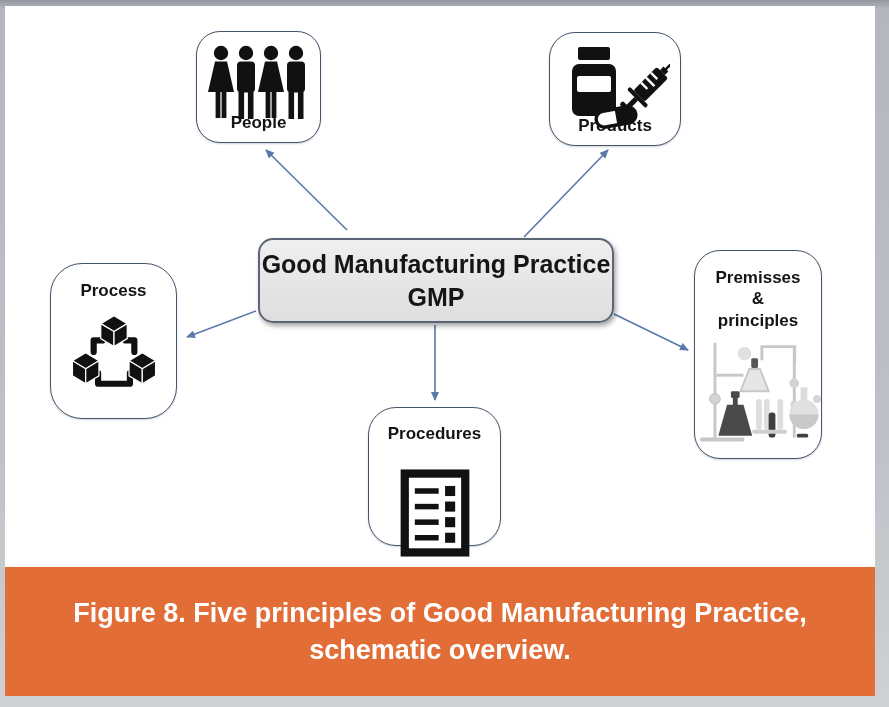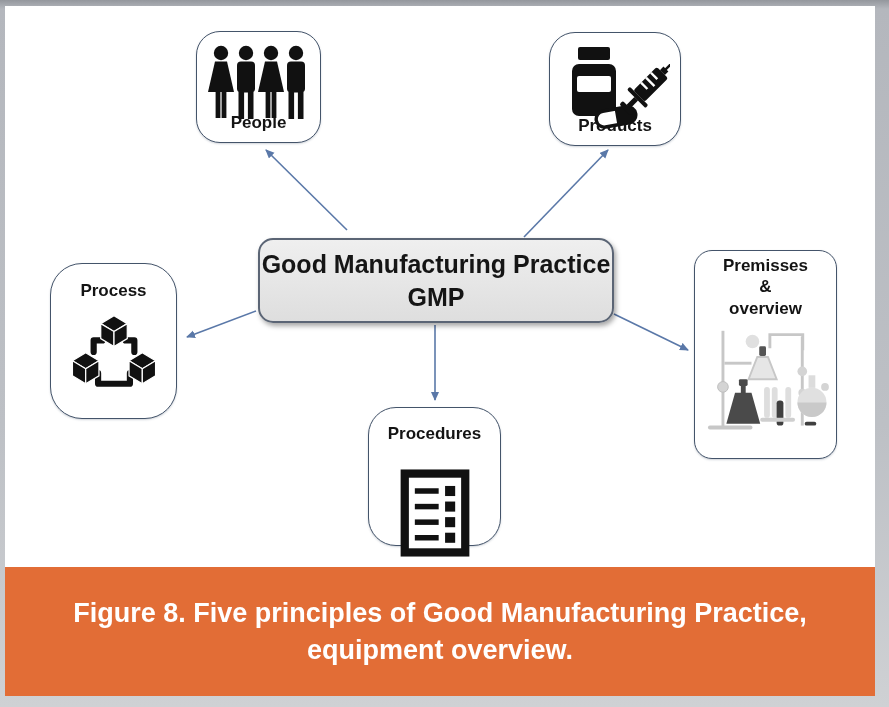--- a/index.html
+++ b/index.html
@@ -36,21 +36,21 @@
 
   .node-products    { left:544px; top:26px;  width:132px; height:114px; border-radius:26px; justify-content:flex-end; padding-bottom:9px; }
   .node-products .icon-wrap { position:absolute; top:12px; left:0; right:0; display:flex; justify-content:center; }
 
   .node-process     { left:45px;  top:257px; width:127px; height:156px; border-radius:32px; padding-top:16px; }
   .node-process .icon-wrap { margin-top:12px; }
 
   .node-procedures  { left:363px; top:401px; width:133px; height:139px; border-radius:28px; padding-top:15px;gap:17px; }
   .node-procedures .icon-wrap { margin-top:8px; }
 
-  .node-premises    { left:689px; top:244px; width:143px; height:209px; border-radius:18px; padding-top:4px; }
+  .node-premises    { left:689px; top:244px; width:128px; height:209px; border-radius:26px; padding-top:16px; }
   .node-premises .icon-wrap { margin-top:6px; }
 
   .caption-bar {
     position:absolute; left:0; top:561px; width:870px; height:129px;
     background:#e26d36;
     display:flex; flex-direction:column; align-items:center; justify-content:center;
     color:#ffffff; font-size:27px; font-weight:bold; line-height:1.35; text-align:center;
   }
 </style>
 </head>
@@ -180,21 +180,21 @@
             <rect x="50" y="52.5" width="11" height="11"></rect>
             <rect x="50" y="69.5" width="11" height="11"></rect>
           </g>
         </svg>
       </span>
     </div>
 
     <div class="node node-premises">
       <span class="node-label">Premisses</span>
       <span class="node-label">&amp;</span>
-      <span class="node-label">overview</span>
+      <span class="node-label">principles</span>
       <span class="icon-wrap">
         <svg width="128" height="118" viewBox="0 0 132 122" xmlns="http://www.w3.org/2000/svg">
 
           <rect x="20" y="6" width="3" height="100" fill="#c7c7c7"></rect>
           <rect x="6" y="104" width="46" height="4" rx="2" fill="#c7c7c7"></rect>
           <rect x="23" y="38" width="28" height="3" fill="#c7c7c7"></rect>
           <circle cx="21.5" cy="64" r="5.5" fill="#d4d4d4" stroke="#bdbdbd"></circle>
 
           <path d="M 70 24 L 70 10 L 104 10 L 104 26" stroke="#c7c7c7" stroke-width="3" fill="none"></path>
           <circle cx="52" cy="17" r="7" fill="#e0e0e0"></circle>
@@ -221,17 +221,17 @@
           <rect x="77" y="78" width="7" height="26" rx="3" fill="#3f3f3f"></rect>
           <rect x="60" y="96" width="36" height="4" rx="2" fill="#cfcfcf"></rect>
 
           <rect x="106" y="100" width="12" height="4" rx="2" fill="#3f3f3f"></rect>
         </svg>
       </span>
     </div>
 
     <div class="caption-bar">
       <div>Figure 8. Five principles of Good Manufacturing Practice,</div>
-      <div>equipment overview.</div>
+      <div>schematic overview.</div>
     </div>
 
   </div>
 </div>
 
 </body></html>

